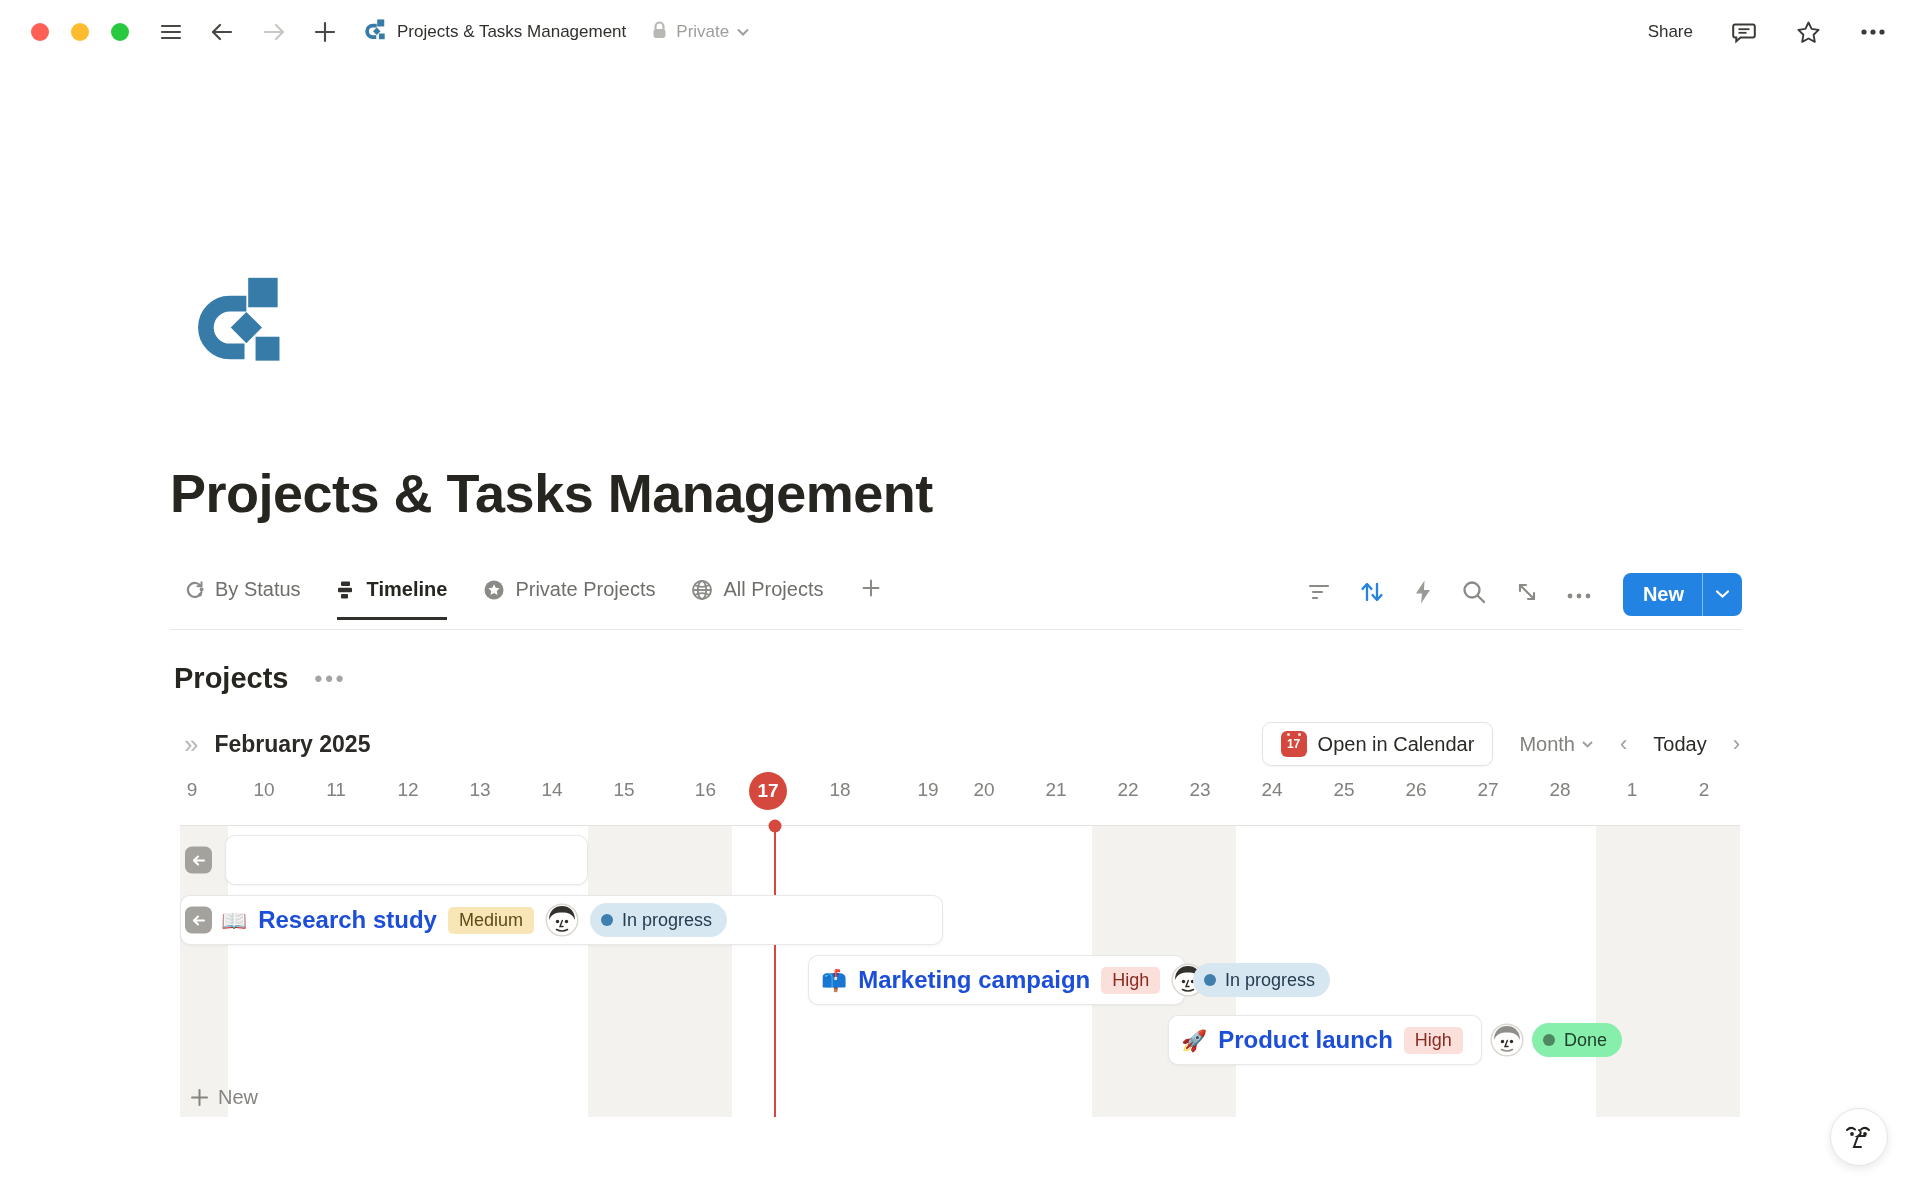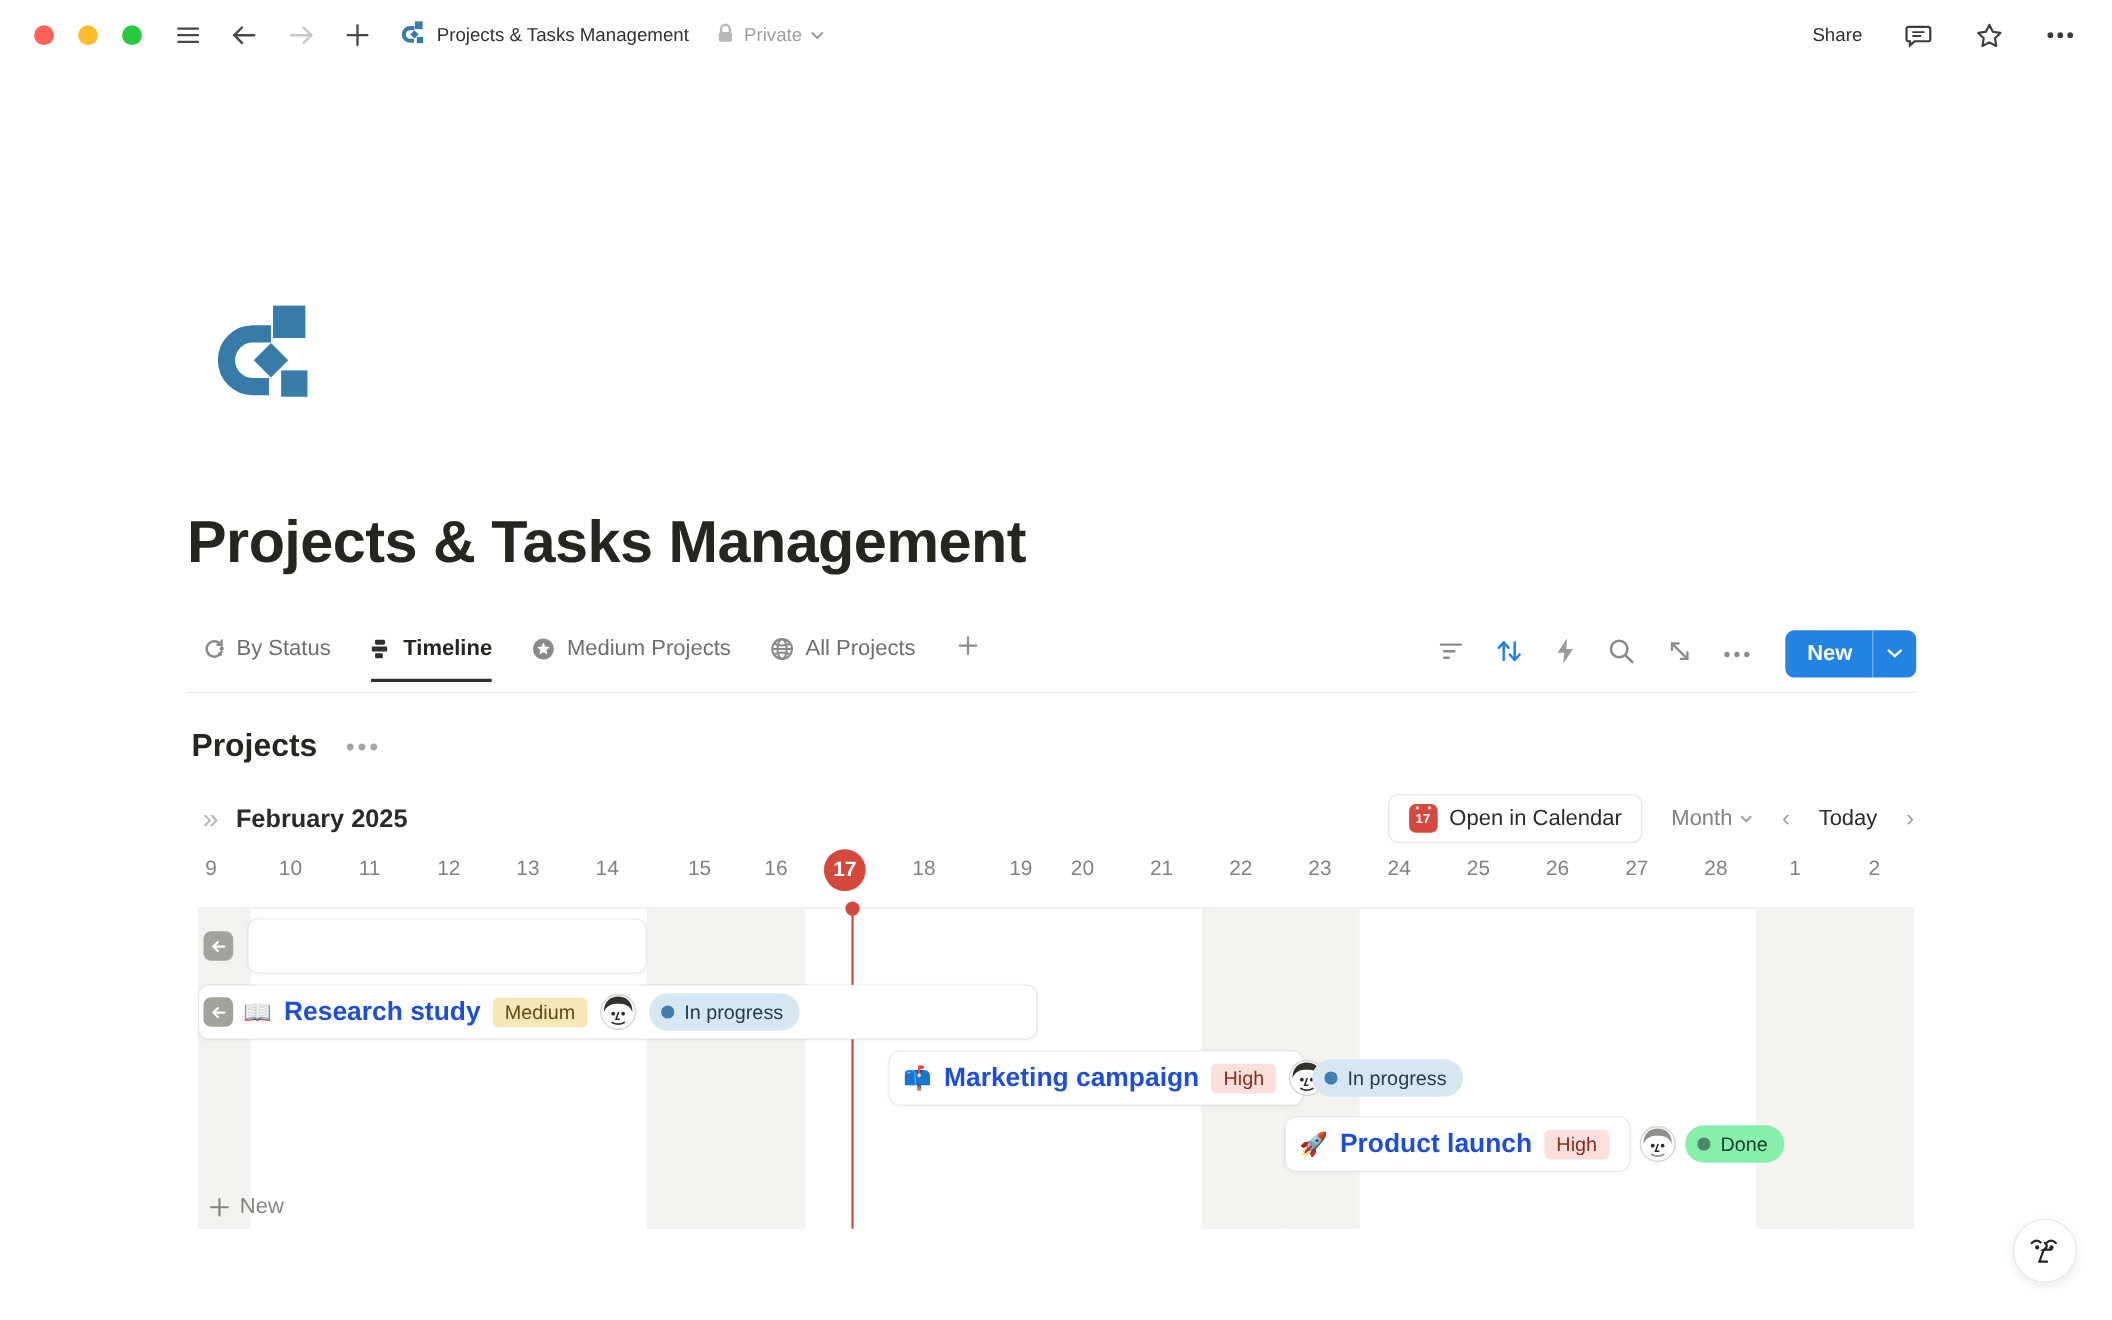--- a/index.html
+++ b/index.html
@@ -204,21 +204,21 @@
               <rect x="1" y="7.7" width="14" height="4.6" rx="1" fill="#32302c"></rect>
               <rect x="4" y="13.9" width="7" height="4.6" rx="1" fill="#32302c"></rect>
             </svg>
           <span>Timeline</span>
         </div>
         <div class="tab">
           <svg width="22" height="22" viewBox="0 0 22 22">
               <circle cx="11" cy="11" r="9.5" fill="#8b8a87"></circle>
               <path d="M11 5.2 l1.7 3.5 3.9 0.6 -2.8 2.7 0.7 3.9 -3.5 -1.9 -3.5 1.9 0.7 -3.9 -2.8 -2.7 3.9 -0.6 z" fill="#fff"></path>
             </svg>
-          <span>Medium Projects</span>
+          <span>Private Projects</span>
         </div>
         <div class="tab">
           <svg width="22" height="22" viewBox="0 0 22 22">
               <g stroke="#8b8a87" stroke-width="1.9" fill="none">
                 <circle cx="11" cy="11" r="9"></circle>
                 <ellipse cx="11" cy="11" rx="4.2" ry="9"></ellipse>
                 <line x1="2" y1="11" x2="20" y2="11"></line>
                 <path d="M3.5 6 a13 9 0 0 0 15 0 M3.5 16 a13 9 0 0 1 15 0"></path>
               </g>
             </svg>
@@ -325,21 +325,21 @@
         </div>
       </div>
 
       <div class="tl-days" id="tl-days">
           <div class="day" style="left: 12px;">9</div>
           <div class="day" style="left: 84px;">10</div>
           <div class="day" style="left: 156px;">11</div>
           <div class="day" style="left: 228px;">12</div>
           <div class="day" style="left: 300px;">13</div>
           <div class="day" style="left: 372px;">14</div>
-          <div class="day" style="left: 456px;">15</div>
+          <div class="day" style="left: 444px;">15</div>
           <div class="day" style="left: 516px; text-align: right;">16</div>
           <div class="day today" style="left: 588px; transform: translateX(-50%);">17</div>
           <div class="day" style="left: 660px;">18</div>
           <div class="day" style="left: 748px;">19</div>
           <div class="day" style="left: 804px;">20</div>
           <div class="day" style="left: 876px;">21</div>
           <div class="day" style="left: 948px;">22</div>
           <div class="day" style="left: 1020px;">23</div>
           <div class="day" style="left: 1092px;">24</div>
           <div class="day" style="left: 1164px;">25</div>

